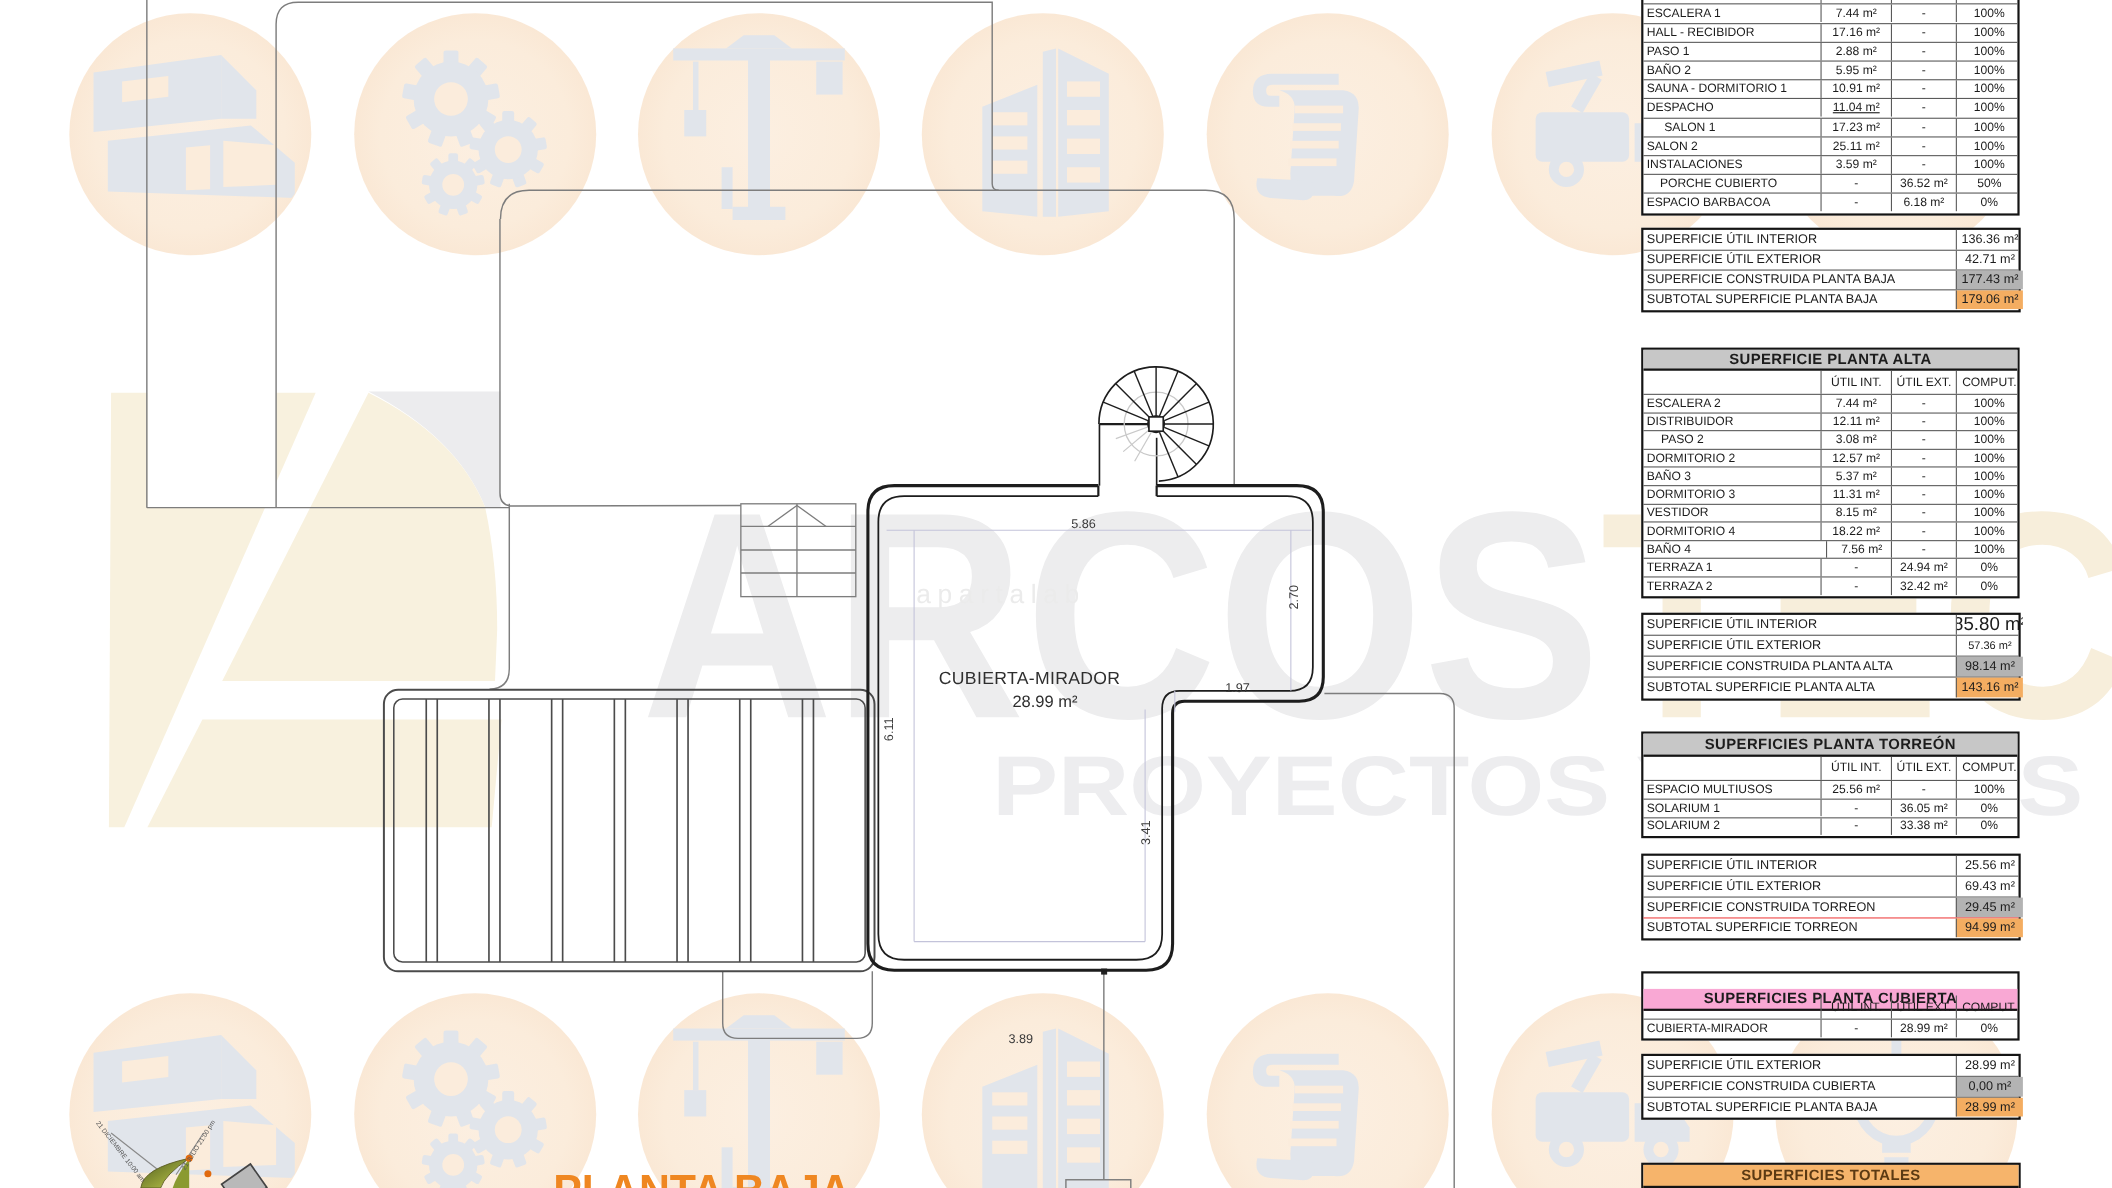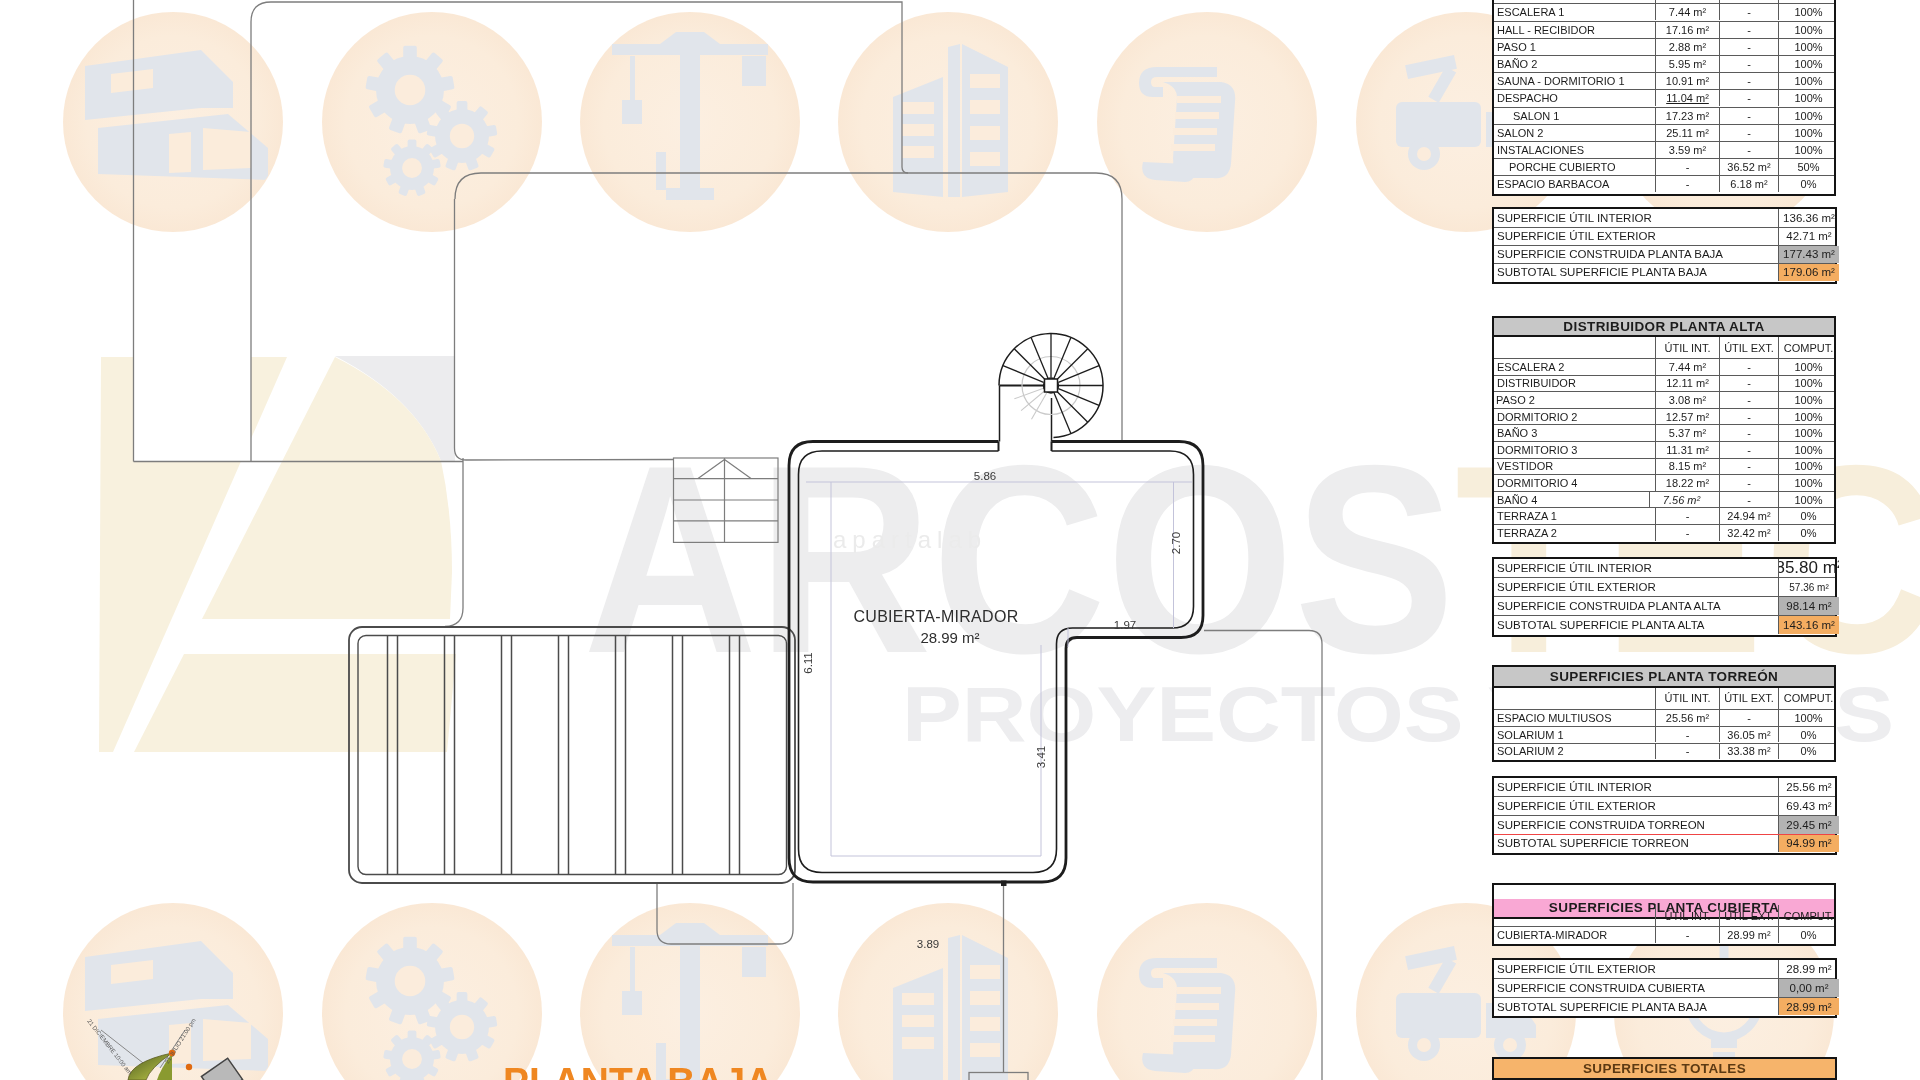--- a/index.html
+++ b/index.html
@@ -495,40 +495,40 @@
       <div style="position:absolute;left:0;top:36.2px;width:100%;height:18.1px;border-top:1px solid #5a5a5a;box-sizing:border-box;font-size:11.5px;">
         <div class="tc tl" style="left:0;width:284px;padding-left:3px;font-size:11.5px;">SUPERFICIE CONSTRUIDA PLANTA BAJA</div>
         <div class="tc" style="left:284px;width:61px;border-left:1px solid #5a5a5a;background:#b3b3b3;font-size:11.5px;">177.43 m²</div>
       </div>
       <div style="position:absolute;left:0;top:54.3px;width:100%;height:18.1px;border-top:1px solid #5a5a5a;box-sizing:border-box;font-size:11.5px;">
         <div class="tc tl" style="left:0;width:284px;padding-left:3px;font-size:11.5px;">SUBTOTAL SUPERFICIE PLANTA BAJA</div>
         <div class="tc" style="left:284px;width:61px;border-left:1px solid #5a5a5a;background:#f4ad61;font-size:11.5px;">179.06 m²</div>
       </div>
     </div>
     <div style="position:absolute;left:1492px;top:315.5px;width:344px;height:228.1px;border:2.5px solid #141414;background:#fff;box-sizing:border-box;">
-      <div style="position:absolute;left:0;top:0;width:100%;height:19.5px;background:#c7c7c7;border-bottom:2.5px solid #141414;box-sizing:border-box;text-align:center;font-weight:bold;font-size:13.5px;letter-spacing:0.4px;line-height:17.5px;">DISTRIBUIDOR PLANTA ALTA</div>
+      <div style="position:absolute;left:0;top:0;width:100%;height:19.5px;background:#c7c7c7;border-bottom:2.5px solid #141414;box-sizing:border-box;text-align:center;font-weight:bold;font-size:13.5px;letter-spacing:0.4px;line-height:17.5px;">SUPERFICIE PLANTA ALTA</div>
       <div style="position:absolute;left:0;top:19.5px;width:100%;height:21px;box-sizing:border-box;">
         <div class="tc" style="left:161px;width:64px;border-left:1px solid #5a5a5a;">ÚTIL INT.</div>
         <div class="tc" style="left:225px;width:59px;border-left:1px solid #5a5a5a;">ÚTIL EXT.</div>
         <div class="tc" style="left:284px;width:60px;border-left:1px solid #5a5a5a;">COMPUT.</div>
       </div>
       <div style="position:absolute;left:0;top:40.5px;width:100%;height:16.6px;border-top:1px solid #5a5a5a;box-sizing:border-box;">
         <div class="tc tl" style="left:0;width:161px;padding-left:3px;">ESCALERA 2</div>
         <div class="tc" style="left:161px;width:64px;border-left:1px solid #5a5a5a;">7.44 m²</div>
         <div class="tc" style="left:225px;width:59px;border-left:1px solid #5a5a5a;">-</div>
         <div class="tc" style="left:284px;width:60px;border-left:1px solid #5a5a5a;">100%</div>
       </div>
       <div style="position:absolute;left:0;top:57.1px;width:100%;height:16.6px;border-top:1px solid #5a5a5a;box-sizing:border-box;">
         <div class="tc tl" style="left:0;width:161px;padding-left:3px;">DISTRIBUIDOR</div>
         <div class="tc" style="left:161px;width:64px;border-left:1px solid #5a5a5a;">12.11 m²</div>
         <div class="tc" style="left:225px;width:59px;border-left:1px solid #5a5a5a;">-</div>
         <div class="tc" style="left:284px;width:60px;border-left:1px solid #5a5a5a;">100%</div>
       </div>
       <div style="position:absolute;left:0;top:73.7px;width:100%;height:16.6px;border-top:1px solid #5a5a5a;box-sizing:border-box;">
-        <div class="tc tl" style="left:0;width:161px;padding-left:2px;">PASO 2</div>
+        <div class="tc tl" style="left:0;width:161px;padding-left:16px;">PASO 2</div>
         <div class="tc" style="left:161px;width:64px;border-left:1px solid #5a5a5a;">3.08 m²</div>
         <div class="tc" style="left:225px;width:59px;border-left:1px solid #5a5a5a;">-</div>
         <div class="tc" style="left:284px;width:60px;border-left:1px solid #5a5a5a;">100%</div>
       </div>
       <div style="position:absolute;left:0;top:90.3px;width:100%;height:16.6px;border-top:1px solid #5a5a5a;box-sizing:border-box;">
         <div class="tc tl" style="left:0;width:161px;padding-left:3px;">DORMITORIO 2</div>
         <div class="tc" style="left:161px;width:64px;border-left:1px solid #5a5a5a;">12.57 m²</div>
         <div class="tc" style="left:225px;width:59px;border-left:1px solid #5a5a5a;">-</div>
         <div class="tc" style="left:284px;width:60px;border-left:1px solid #5a5a5a;">100%</div>
       </div>
@@ -551,21 +551,21 @@
         <div class="tc" style="left:284px;width:60px;border-left:1px solid #5a5a5a;">100%</div>
       </div>
       <div style="position:absolute;left:0;top:156.7px;width:100%;height:16.6px;border-top:1px solid #5a5a5a;box-sizing:border-box;">
         <div class="tc tl" style="left:0;width:161px;padding-left:3px;">DORMITORIO 4</div>
         <div class="tc" style="left:161px;width:64px;border-left:1px solid #5a5a5a;">18.22 m²</div>
         <div class="tc" style="left:225px;width:59px;border-left:1px solid #5a5a5a;">-</div>
         <div class="tc" style="left:284px;width:60px;border-left:1px solid #5a5a5a;">100%</div>
       </div>
       <div style="position:absolute;left:0;top:173.3px;width:100%;height:16.6px;border-top:1px solid #5a5a5a;box-sizing:border-box;">
         <div class="tc tl" style="left:0;width:161px;padding-left:3px;">BAÑO 4</div>
-        <div class="tc" style="left:155px;width:64px;border-left:1px solid #5a5a5a;font-style:italic;">7.56 m²</div>
+        <div class="tc" style="left:166px;width:64px;border-left:1px solid #5a5a5a;">7.56 m²</div>
         <div class="tc" style="left:225px;width:59px;border-left:1px solid #5a5a5a;">-</div>
         <div class="tc" style="left:284px;width:60px;border-left:1px solid #5a5a5a;">100%</div>
       </div>
       <div style="position:absolute;left:0;top:189.9px;width:100%;height:16.6px;border-top:1px solid #5a5a5a;box-sizing:border-box;">
         <div class="tc tl" style="left:0;width:161px;padding-left:3px;">TERRAZA 1</div>
         <div class="tc" style="left:161px;width:64px;border-left:1px solid #5a5a5a;">-</div>
         <div class="tc" style="left:225px;width:59px;border-left:1px solid #5a5a5a;">24.94 m²</div>
         <div class="tc" style="left:284px;width:60px;border-left:1px solid #5a5a5a;">0%</div>
       </div>
       <div style="position:absolute;left:0;top:206.5px;width:100%;height:16.6px;border-top:1px solid #5a5a5a;box-sizing:border-box;">

